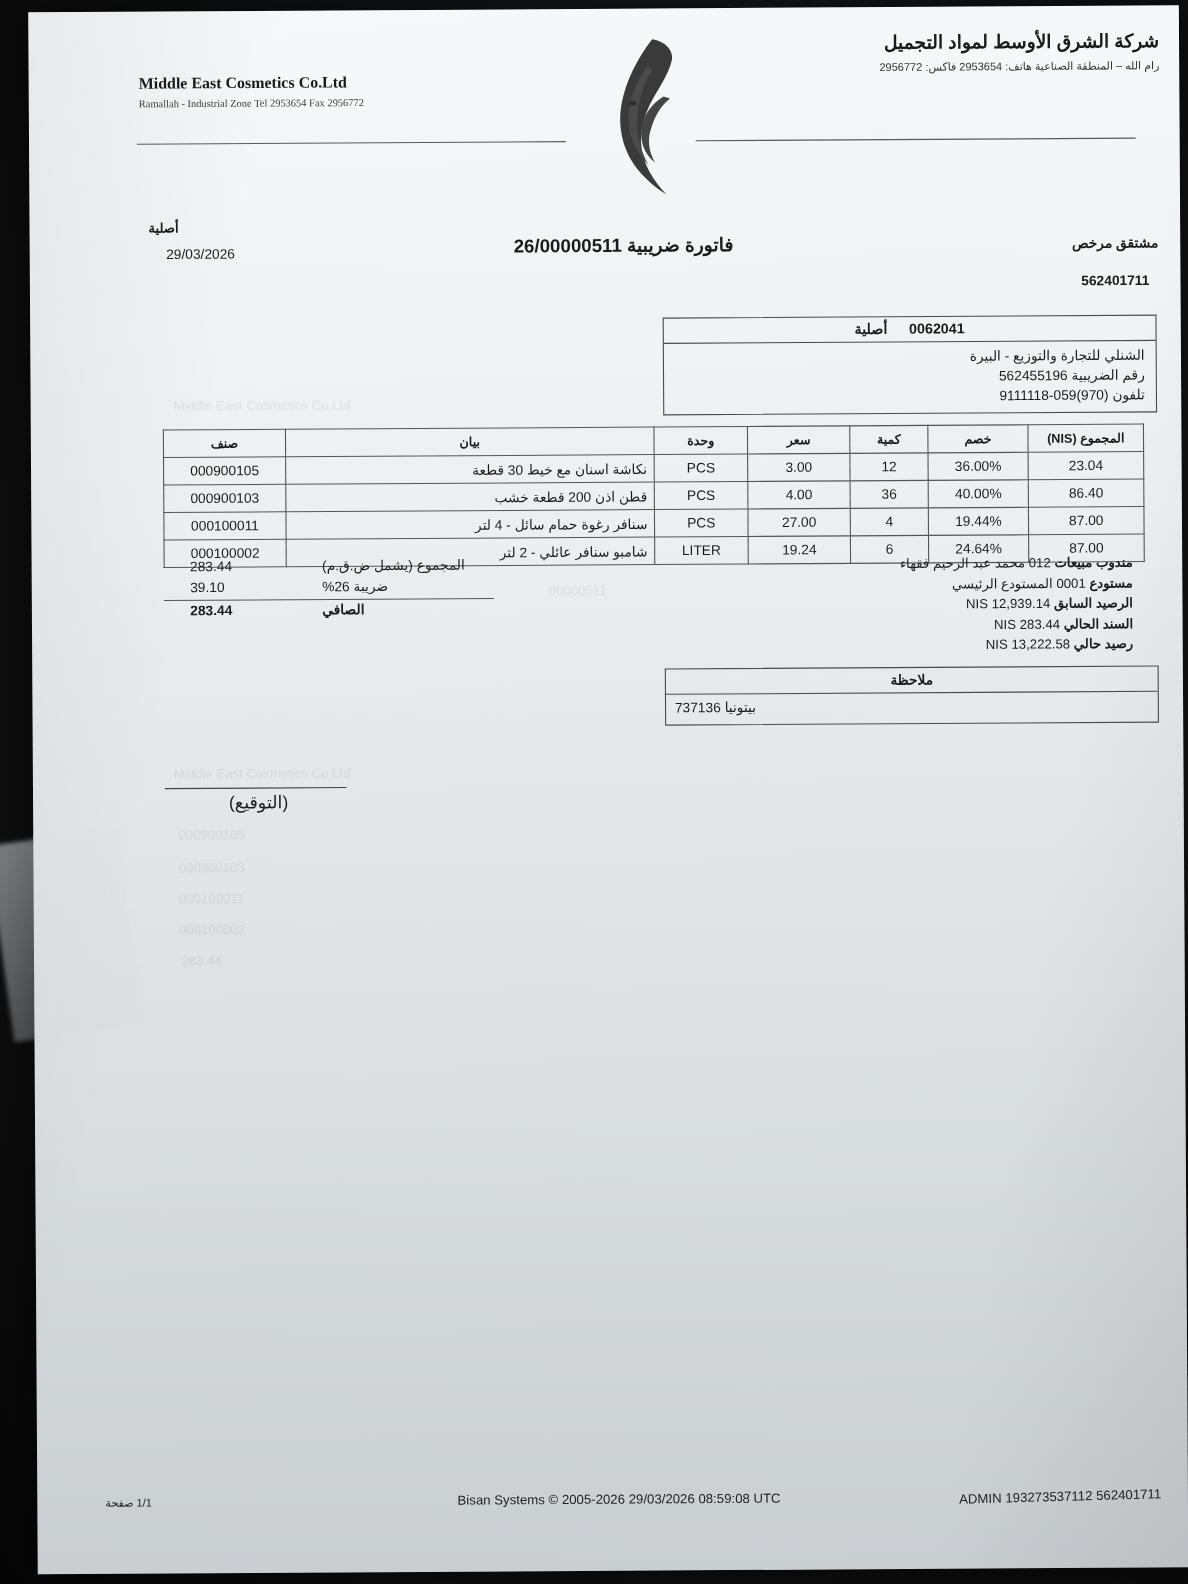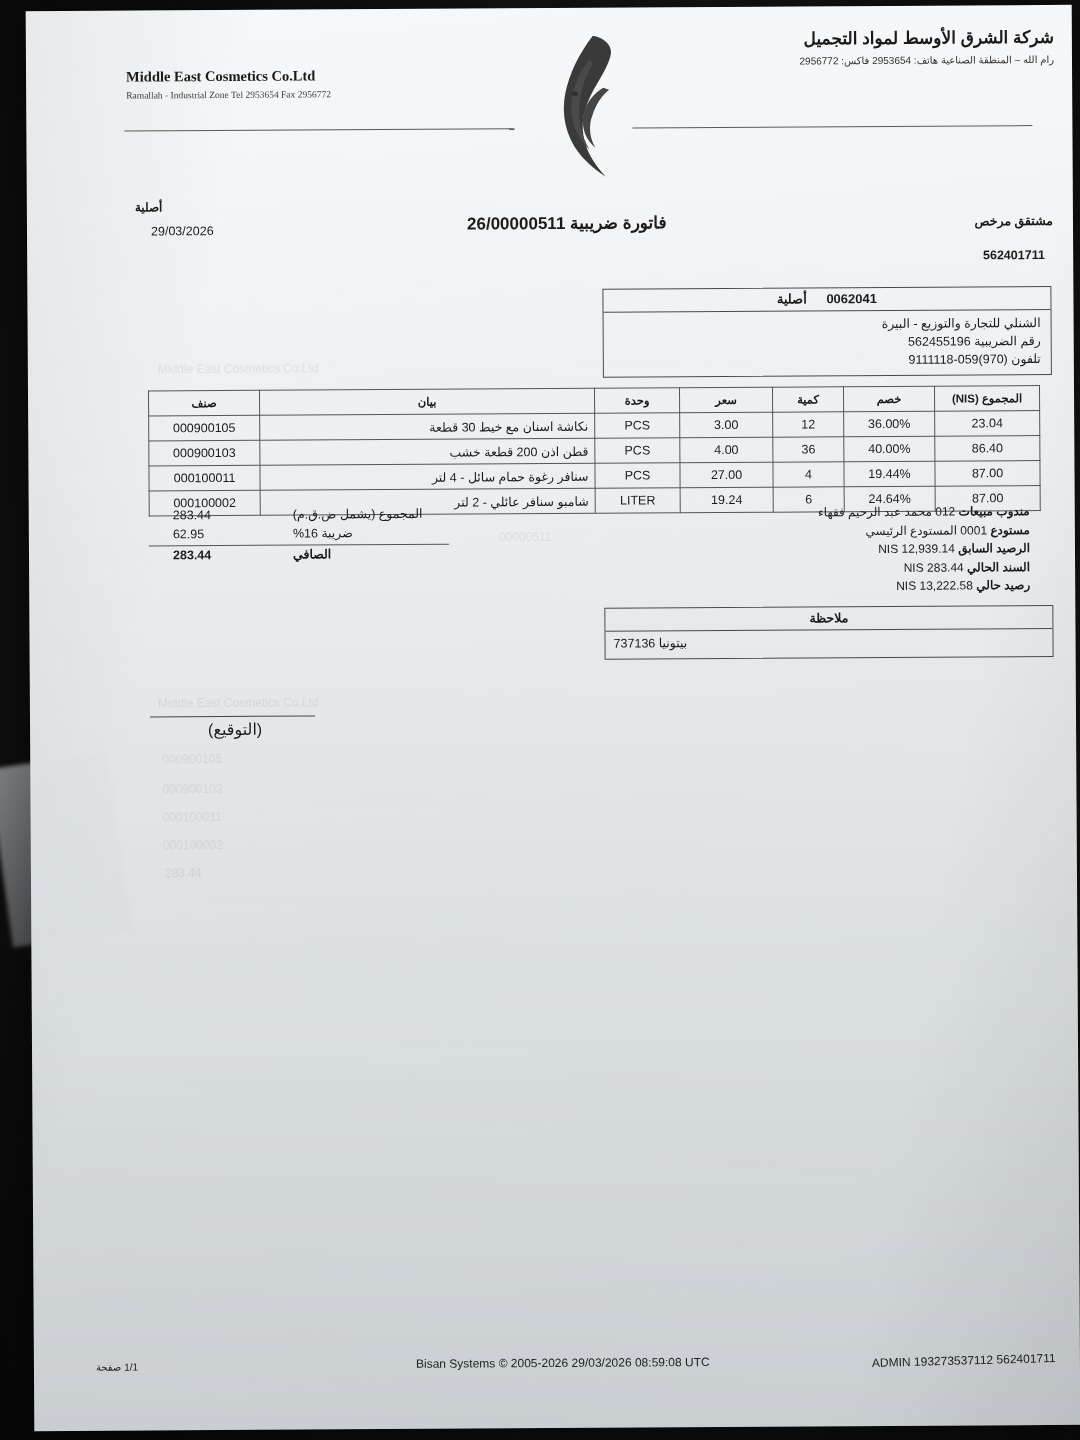--- a/index.html
+++ b/index.html
@@ -468,22 +468,22 @@
           </tr>
         </tbody>
       </table>
 
       <div class="totals">
         <div class="row">
           <span class="lbl">المجموع (يشمل ض.ق.م)</span>
           <span class="val">283.44</span>
         </div>
         <div class="row">
-          <span class="lbl">ضريبة 16%</span>
-          <span class="val">62.95</span>
+          <span class="lbl">ضريبة 26%</span>
+          <span class="val">39.10</span>
         </div>
         <div class="row grand">
           <span class="lbl">الصافي</span>
           <span class="val">283.44</span>
         </div>
       </div>
 
       <div class="meta">
         <div>
           <b>مندوب مبيعات</b>

